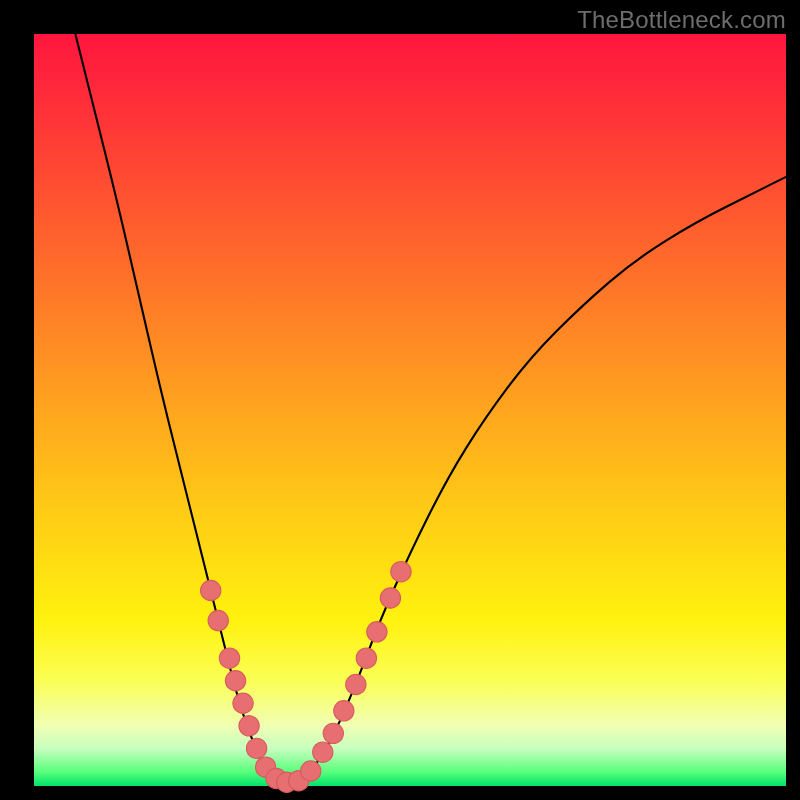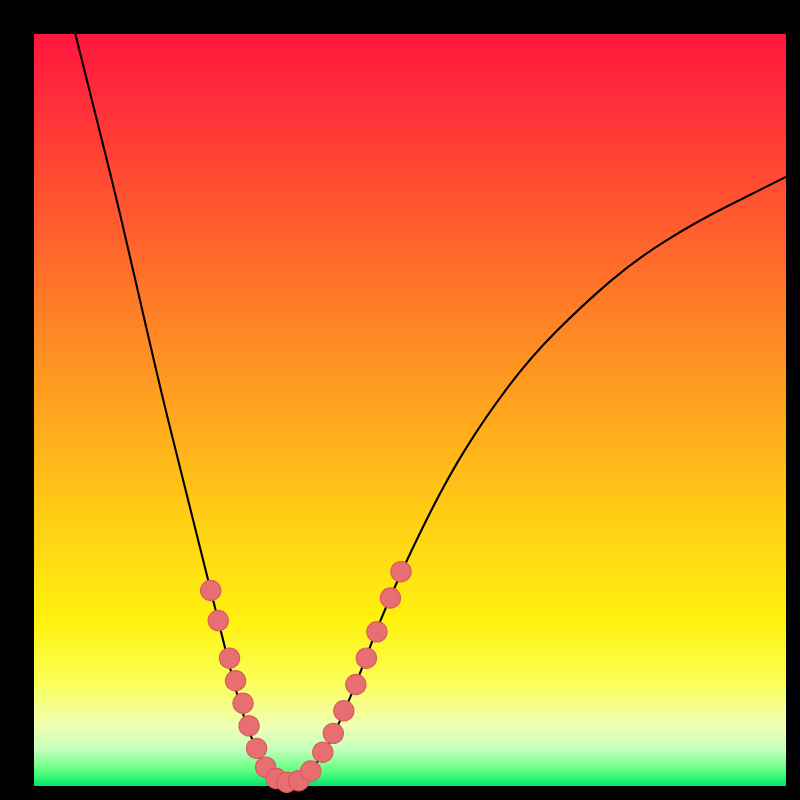--- a/index.html
+++ b/index.html
@@ -55,20 +55,21 @@
     top: 0;
     width: 752px;
     height: 752px;
     overflow: visible;
   }
 </style>
 </head>
 <body>
 
 <div class="frame">
+  <div class="watermark">TheBottleneck.com</div>
 
   <div class="plot-area">
     <svg class="overlay" viewBox="0 0 100 100" preserveAspectRatio="none">
       <path id="curve-path" fill="none" stroke-width="0.28" vector-effect="non-scaling-stroke-disabled" d="M 5.5 0 Q 8 10 9.5 16 Q 11 22 12.5 28.5 Q 14 35 15.5 41.5 Q 17 48 18.5 54 Q 20 60 21.25 65 Q 22.5 70 23.75 75 Q 25 80 26 84 Q 27 88 28 91 Q 29 94 30 96 Q 31 98 32 98.75 Q 33 99.5 34 99.5 Q 35 99.5 36 98.75 Q 37 98 38.5 95.5 Q 40 93 41.5 89.5 Q 43 86 44.5 82 Q 46 78 48 73.5 Q 50 69 52.5 64 Q 55 59 57.5 55 Q 60 51 63 47 Q 66 43 69.5 39.5 Q 73 36 76.5 33 Q 80 30 84 27.5 Q 88 25 92 23 Q 96 21 98 20 T 100 19" stroke="#000000"></path>
       <g id="markers">
           <circle cx="23.5" cy="74" r="1.35" fill="#e76f72" stroke="#d85b5e" stroke-width="0.15"></circle>
           <circle cx="24.5" cy="78" r="1.35" fill="#e76f72" stroke="#d85b5e" stroke-width="0.15"></circle>
           <circle cx="26" cy="83" r="1.35" fill="#e76f72" stroke="#d85b5e" stroke-width="0.15"></circle>
           <circle cx="26.8" cy="86" r="1.35" fill="#e76f72" stroke="#d85b5e" stroke-width="0.15"></circle>
           <circle cx="27.8" cy="89" r="1.35" fill="#e76f72" stroke="#d85b5e" stroke-width="0.15"></circle>

